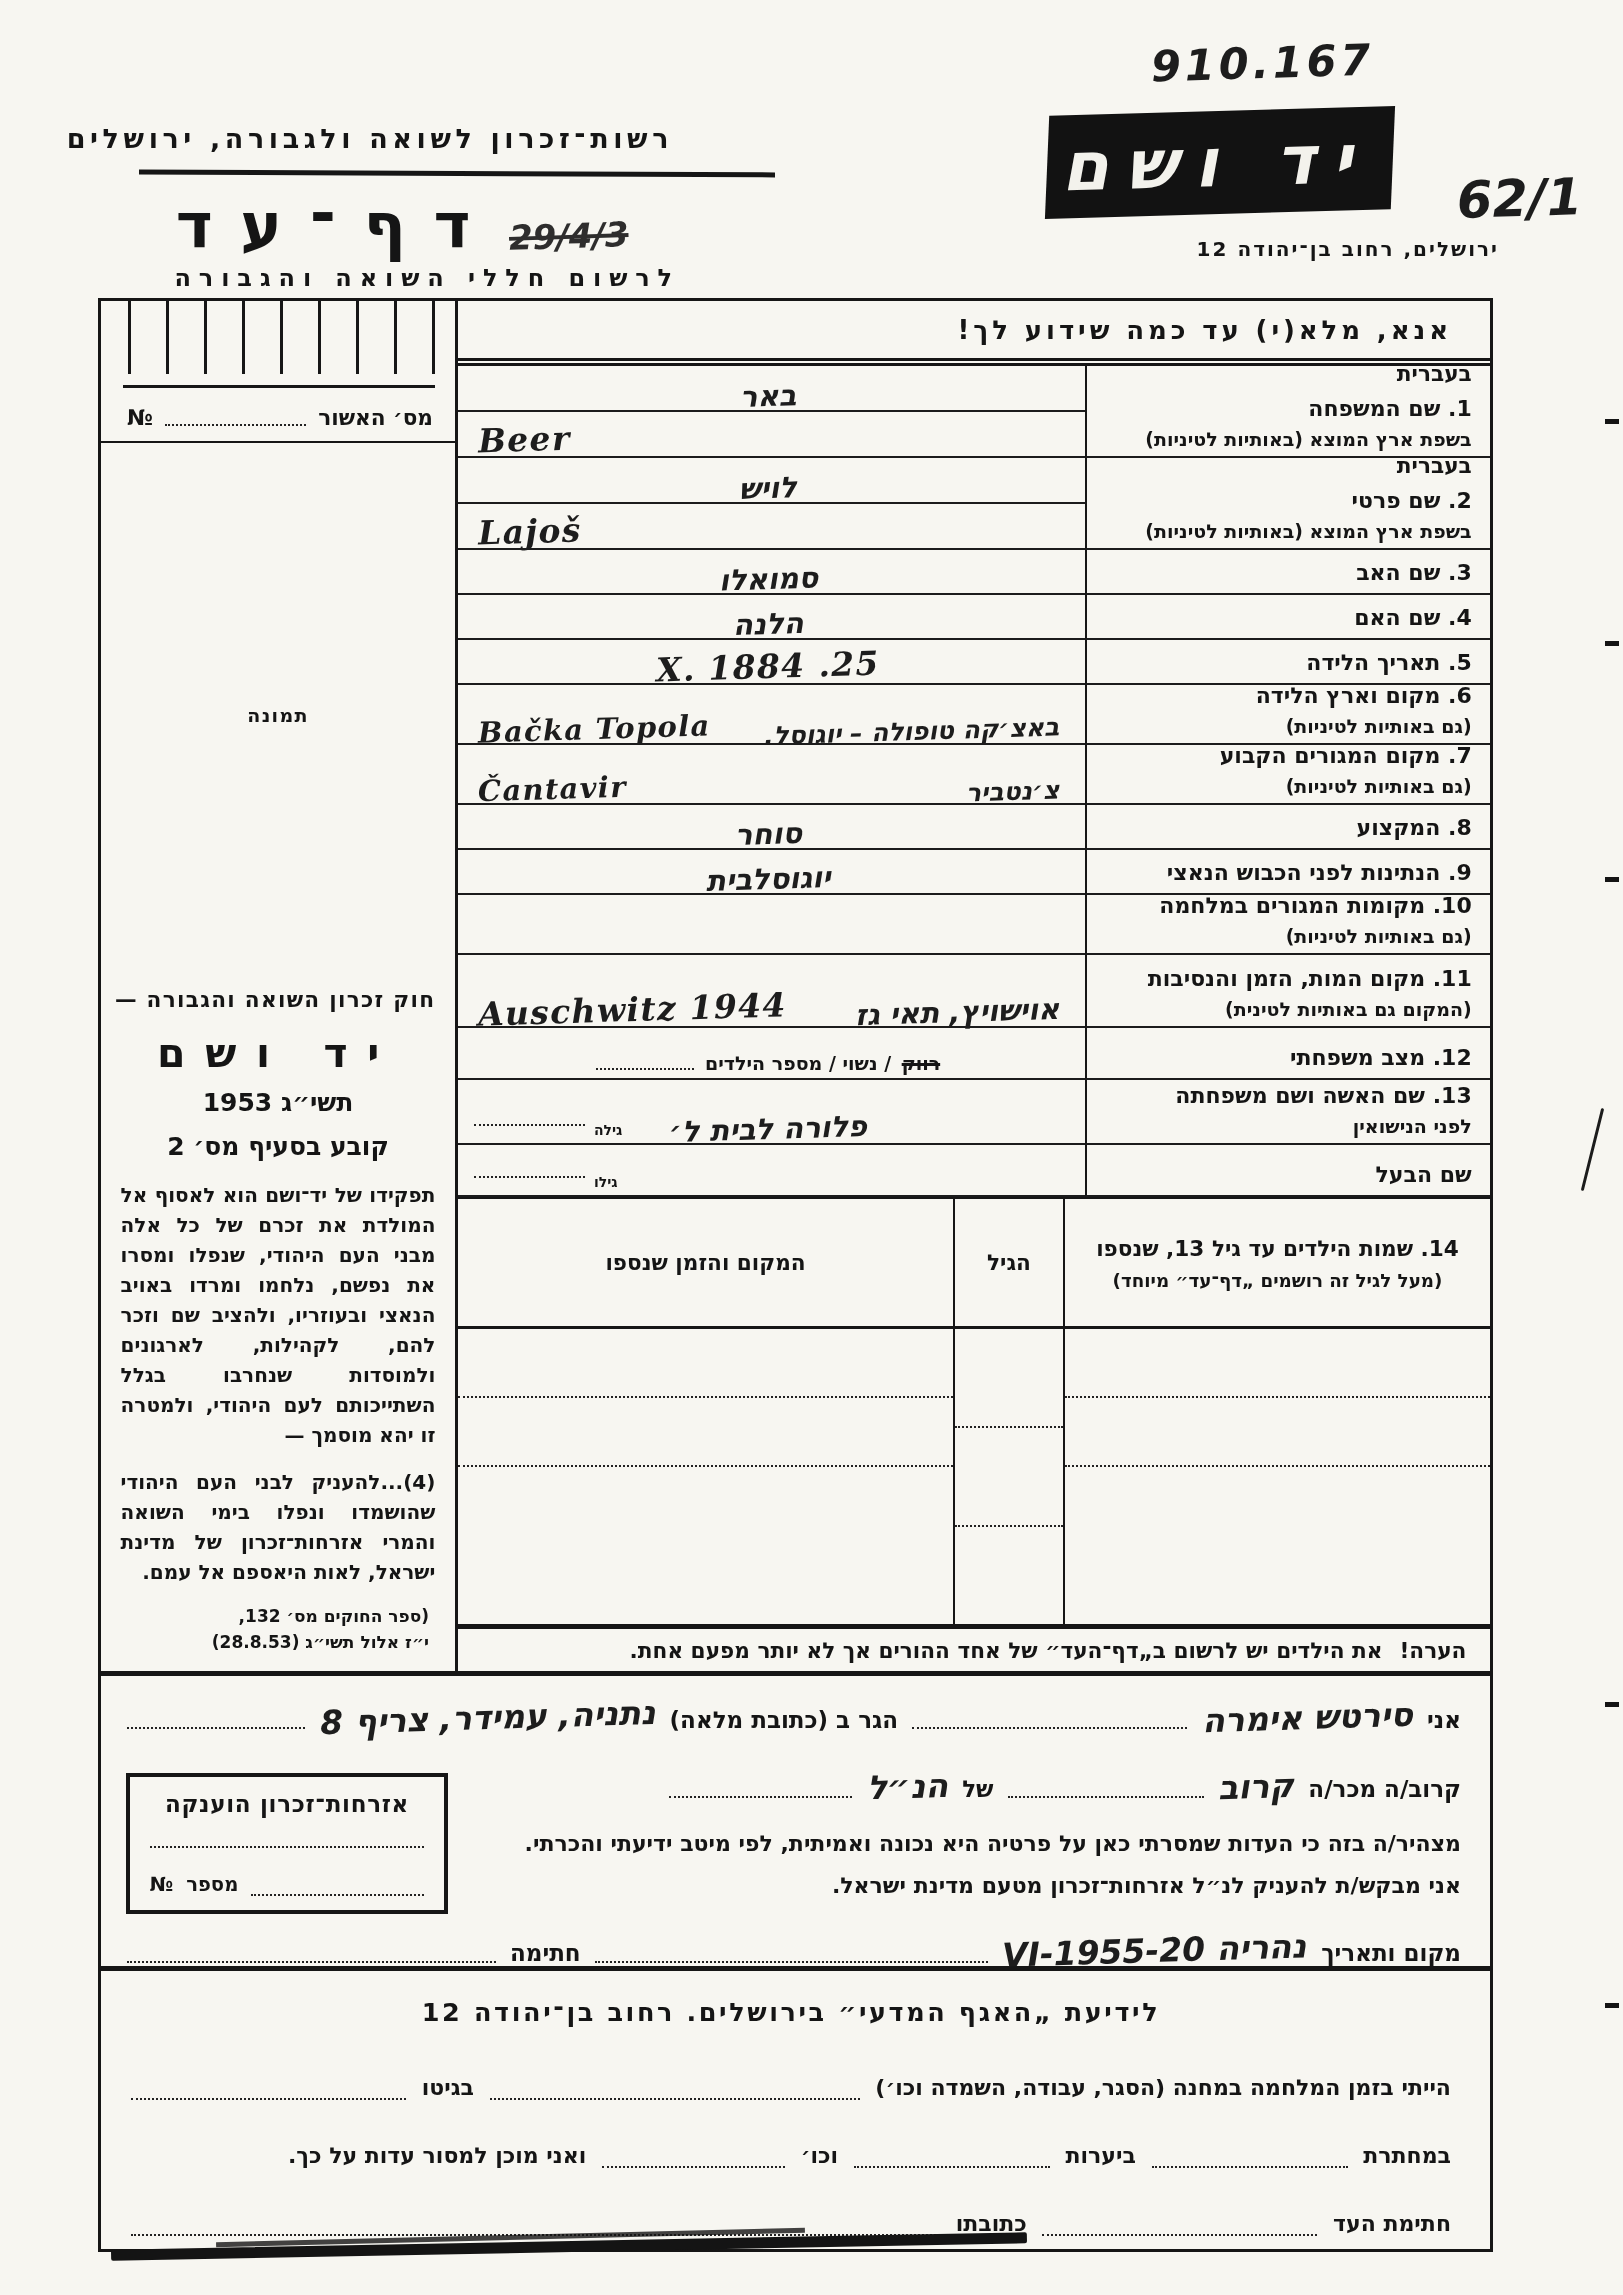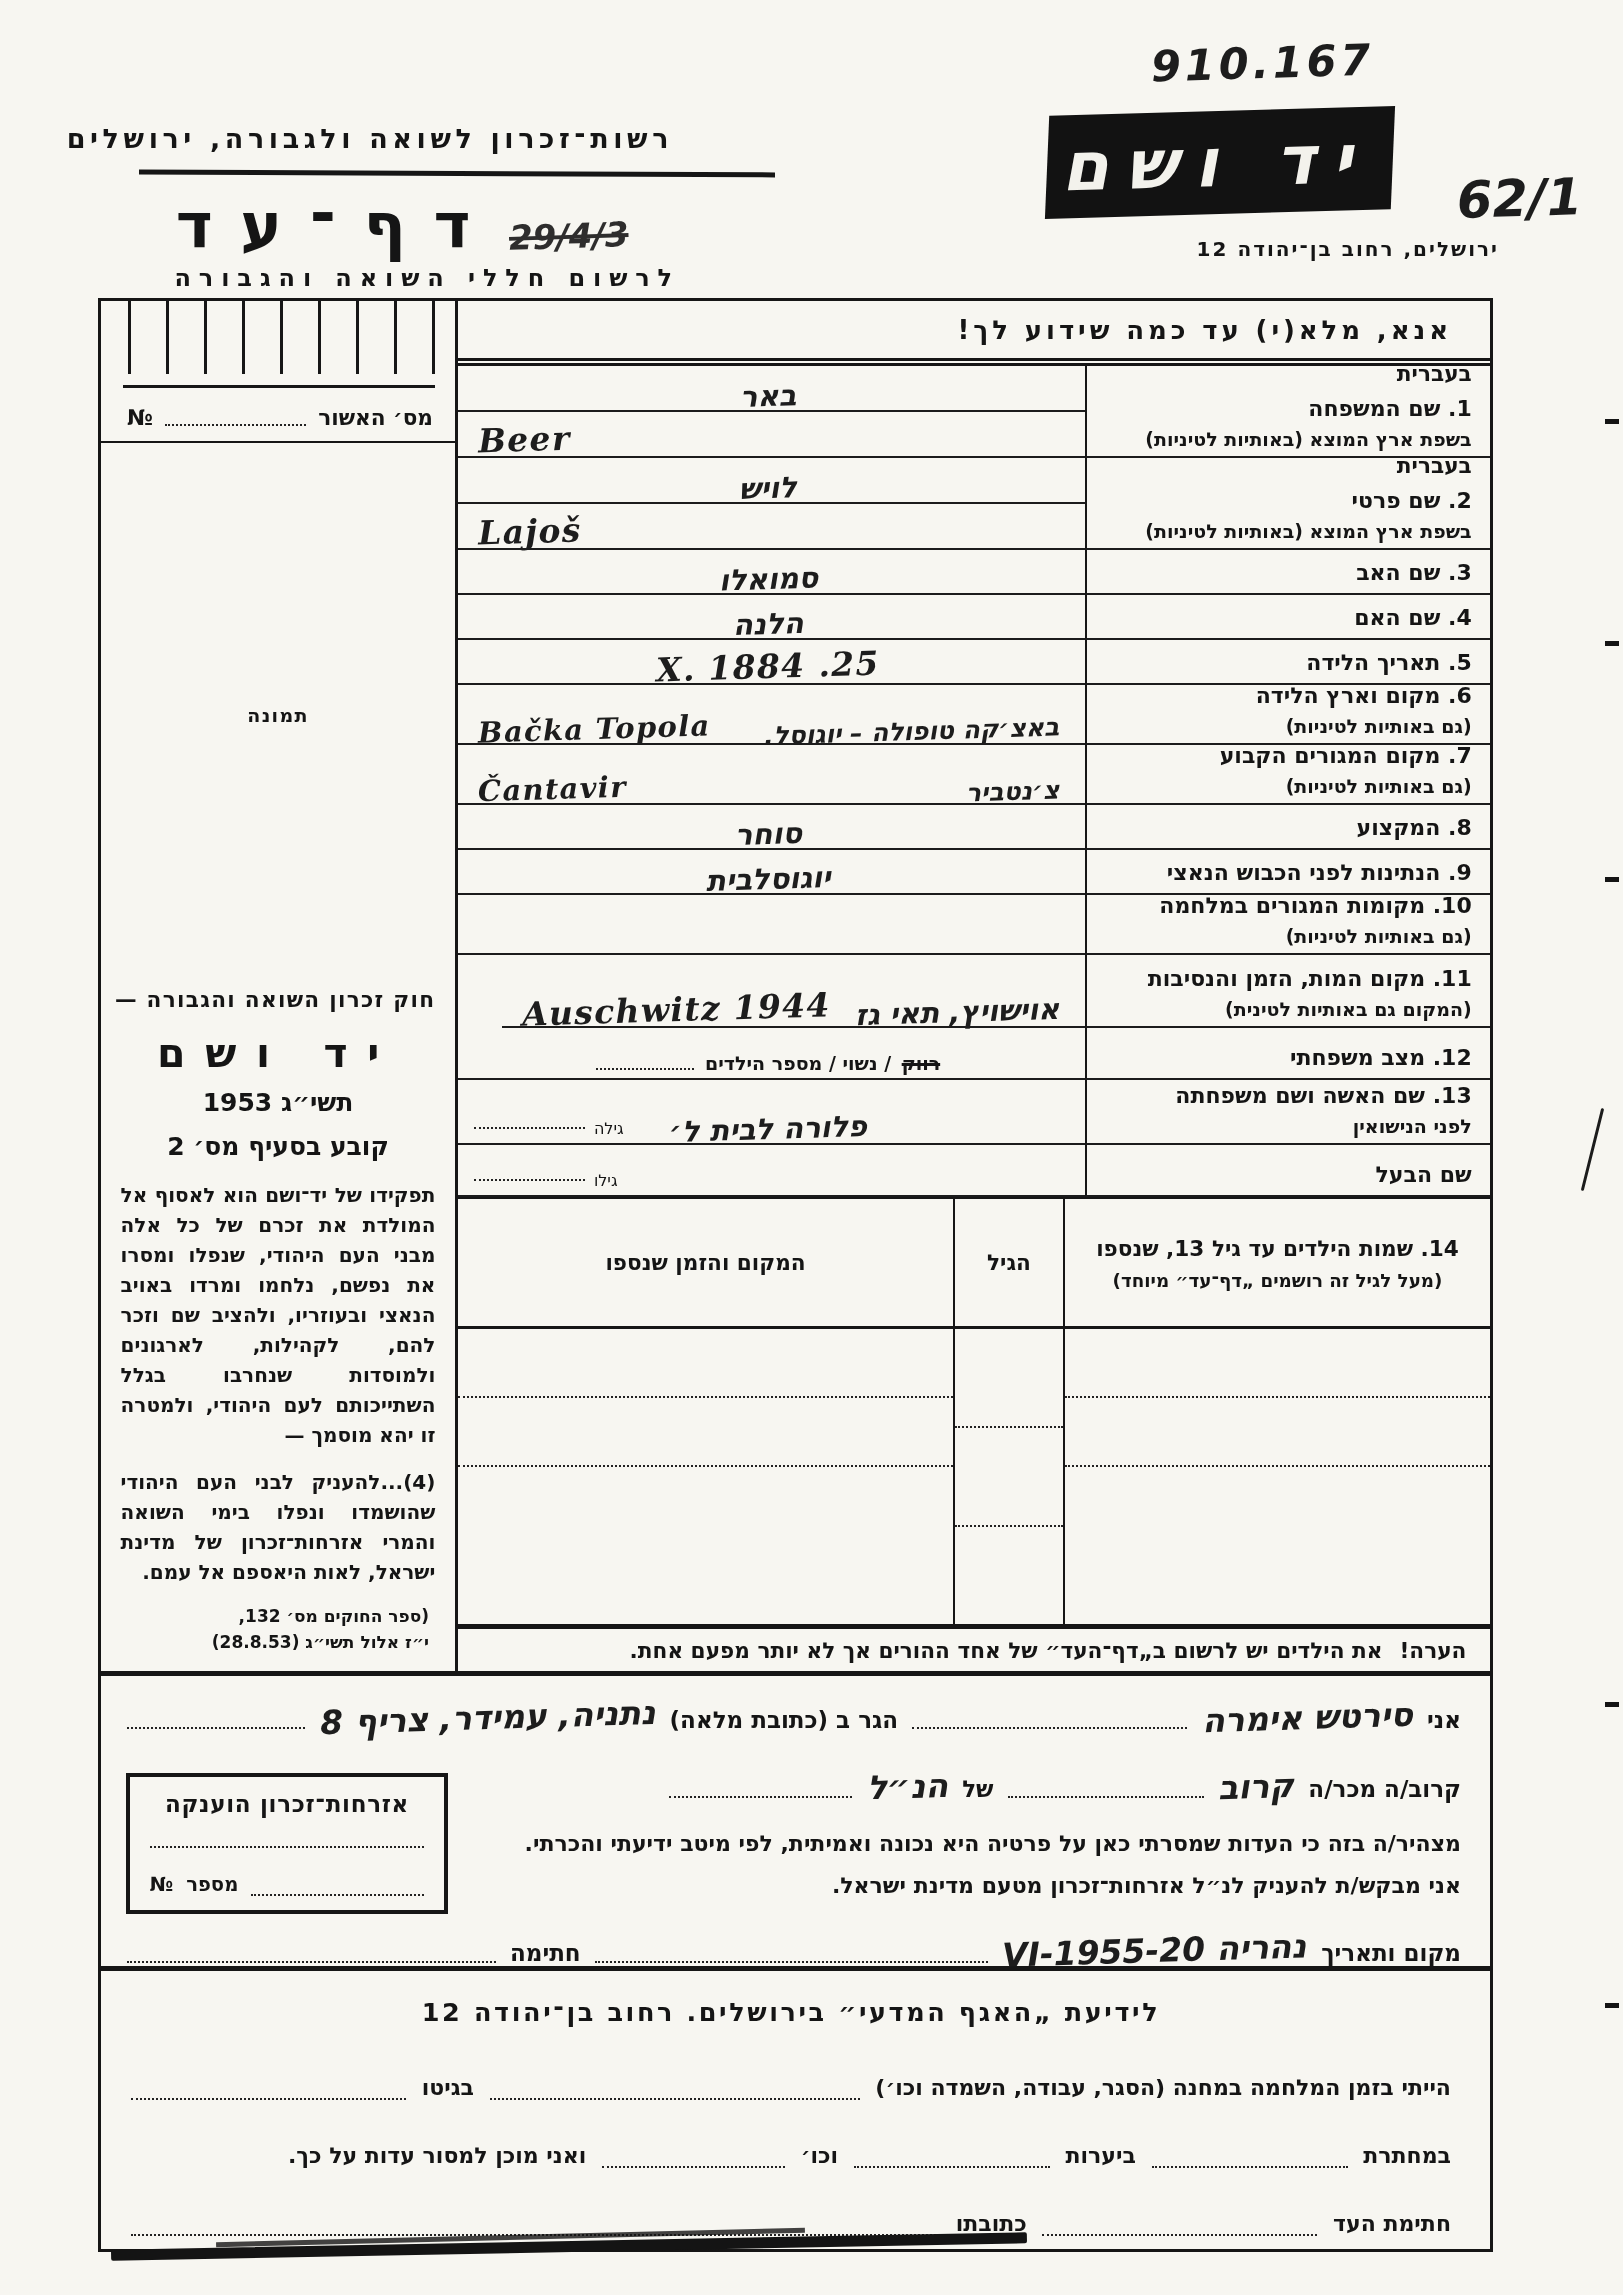--- a/index.html
+++ b/index.html
@@ -60,27 +60,27 @@
     display:flex; flex-direction:column; justify-content:flex-end; padding:5.2px 18.3px 6.5px 9.2px;}
   .lbl .pre{font-size:21.6px; font-weight:bold; margin-bottom:9.2px;}
   .lbl .main-lbl{font-size:22px; font-weight:bold; line-height:1.25;}
   .lbl .sub{font-size:19px; font-weight:bold; margin-top:5.2px;}
   .ent{flex:1; display:flex; flex-direction:column;}
   .eline{flex:1; display:flex; align-items:flex-end; border-bottom:2px solid #1c1c1c;
     padding:0 26px 1.3px 19.6px; box-sizing:border-box; position:relative;}
   .eline.c{justify-content:center;}
   .eline.l{justify-content:flex-end;}   
   .eline.both{justify-content:space-between;}
-  .h140{height:92px;} .h112{height:73px;padding-left:44px;} .h100{height:65px;}
+  .h140{height:92px;} .h112{height:73px;} .h100{height:65px;}
   .h95{height:60px;} .h80{height:52px;} .h68{height:45px;}
   .hw.big{font-size:33px;}
   .hw.med{font-size:29px;}
   .hw.sm{font-size:25px;}
-  .mini{position:absolute; left:15.7px; bottom:5.2px; display:inline-flex; align-items:center; gap:9.2px;
-    font-size:16px; font-weight:normal;}
+  .mini{position:absolute; left:15.7px; bottom:5.2px; display:inline-flex; align-items:flex-start; gap:9.2px;
+    font-size:14px; font-weight:bold;}
   .mini .dots{width:111px; border-bottom:2.6px dotted #222; height:2.6px; margin-bottom:3.9px;}
   .marital{display:flex; align-items:flex-end; gap:10.5px; font-size:19px; font-weight:bold; margin:0 auto 2.6px;}
   .marital s{text-decoration-thickness:3.3px;}
   .marital .dots{width:98px; border-bottom:2.6px dotted #222; height:2.6px; margin-bottom:3.9px;}
   
   .ctable{display:grid; grid-template-columns:427px 110px 1fr; border-bottom:5.2px solid #161616;
     border-top:2.6px solid #161616;}
   .col{display:flex; flex-direction:column;}
   .col.names{border-left:2.6px solid #161616;}
   .col.age{border-left:2.6px solid #161616;gap:30px;}

